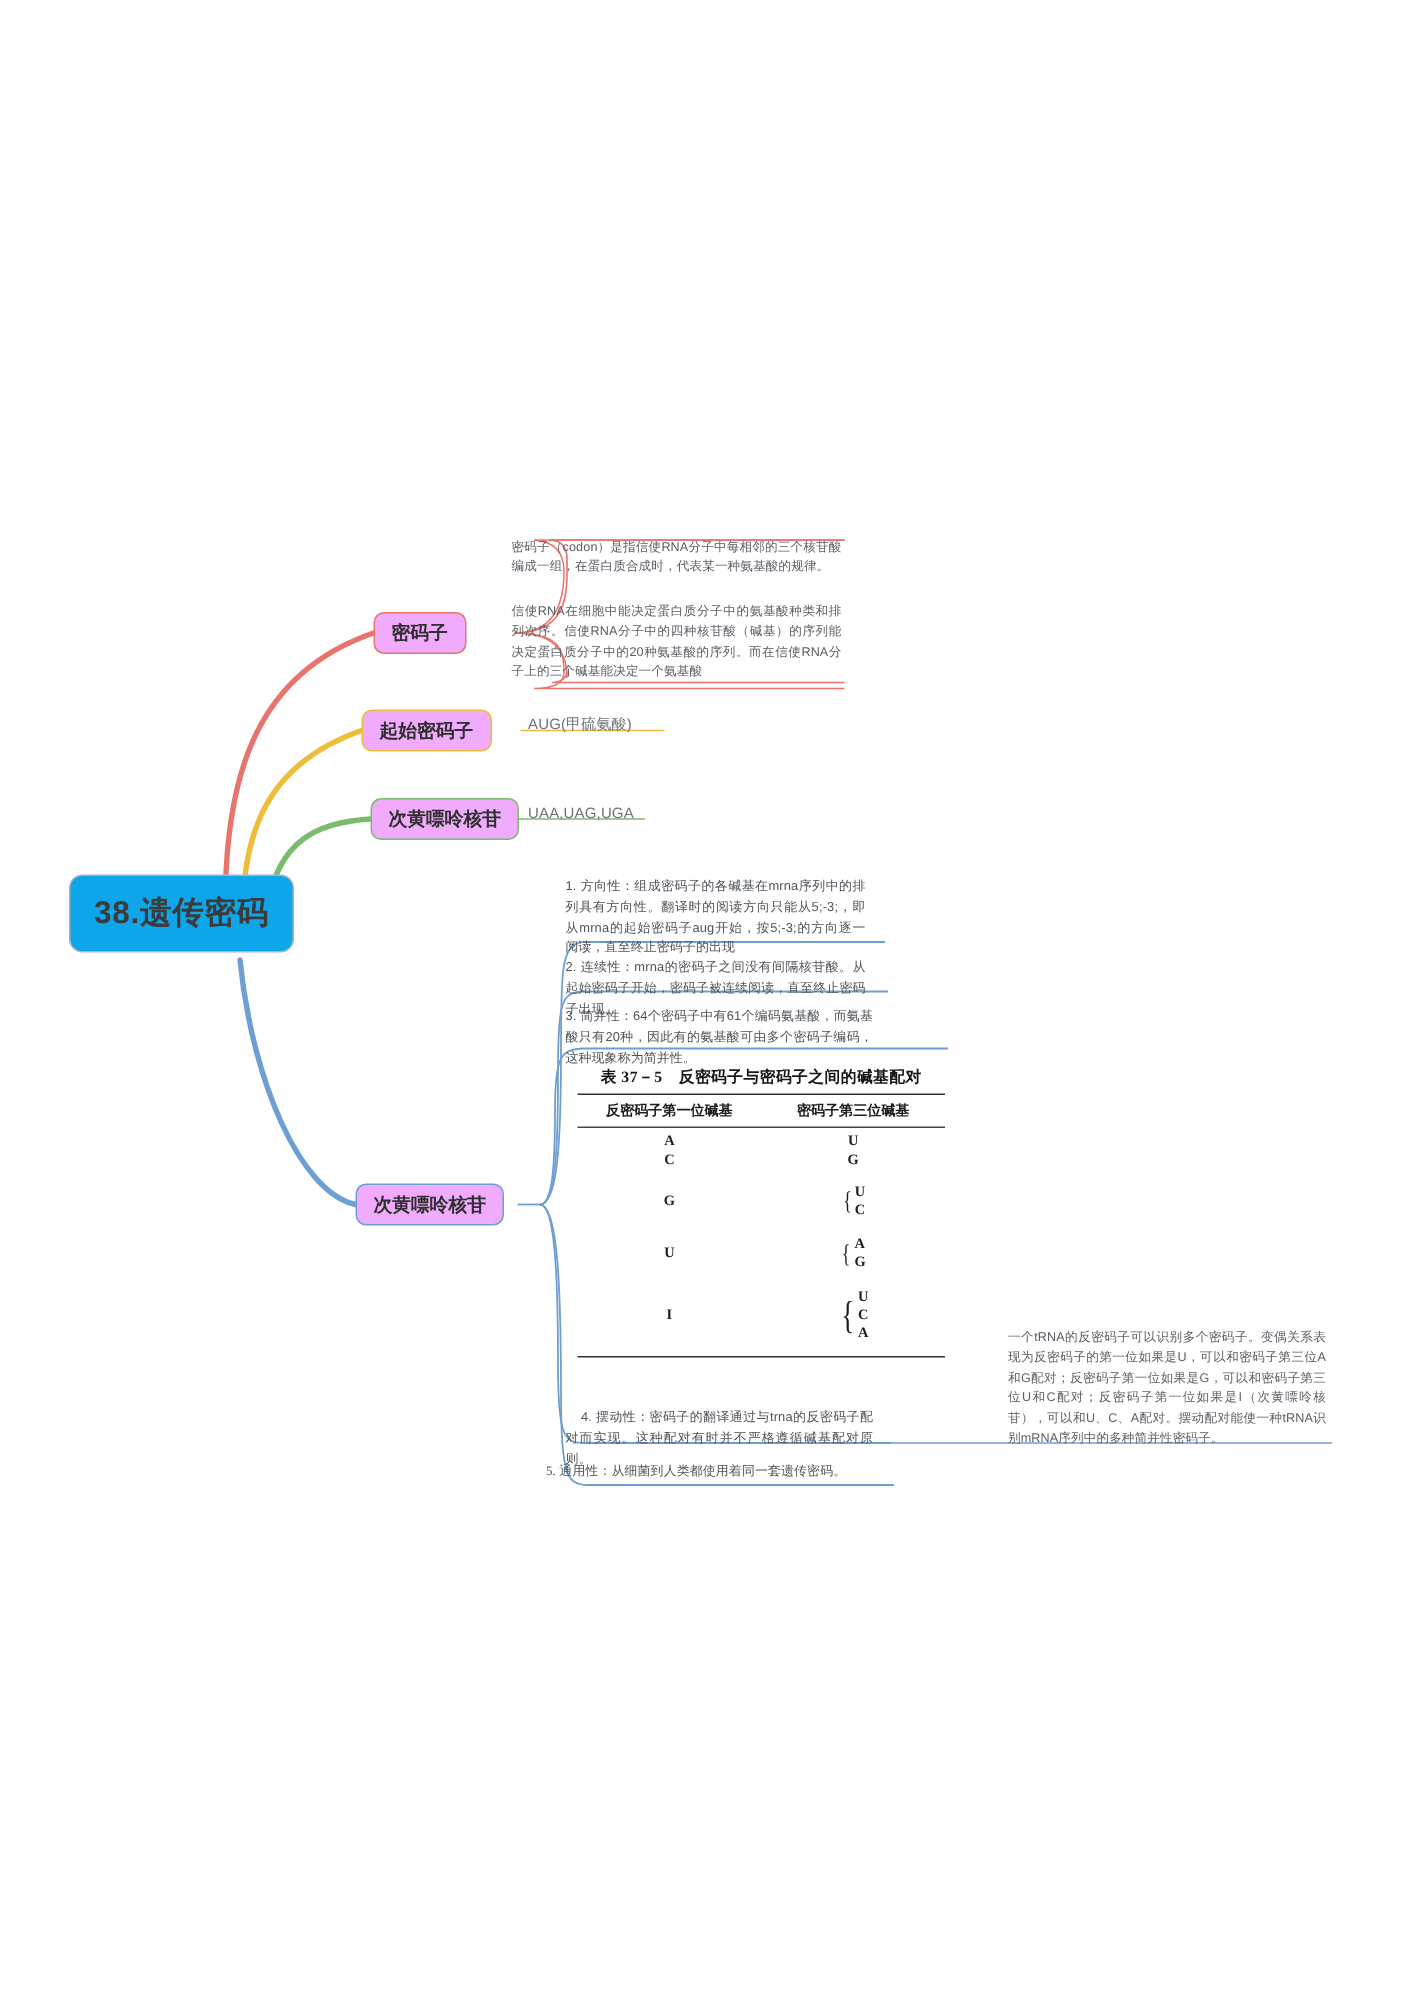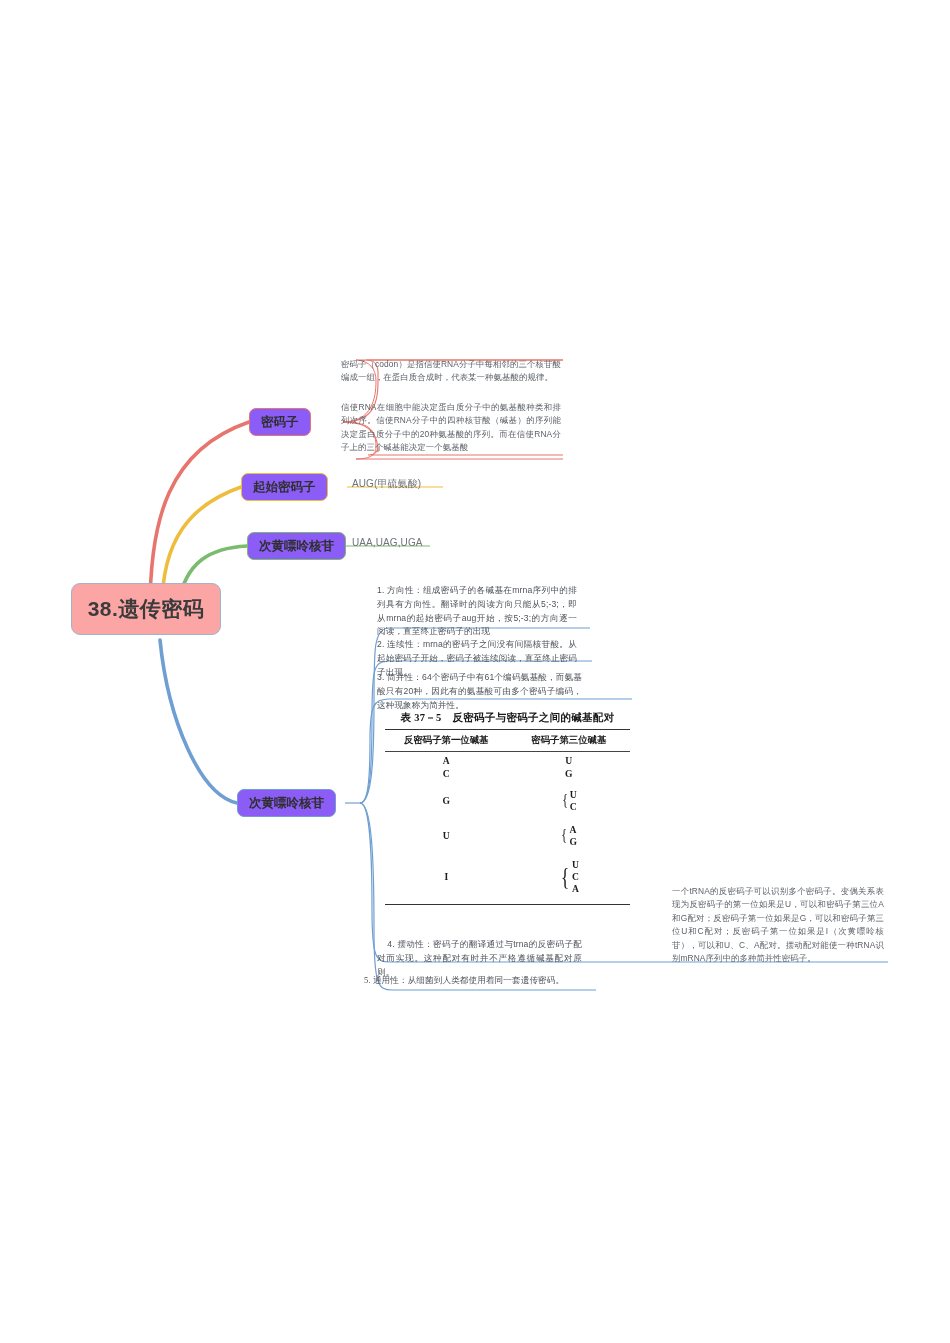--- a/index.html
+++ b/index.html
@@ -24,41 +24,41 @@
     top: 0;
     width: 950px;
     height: 1343px;
     pointer-events: none;
   }
 
   
   .node {
     position: absolute;
     box-sizing: border-box;
-    background: #8b5cf6;
+    background: #f0abfc;
     border-radius: 7px;
     display: flex;
     align-items: center;
     justify-content: center;
     text-align: center;
     font-weight: bold;
     line-height: 1.2;
     white-space: nowrap;
   }
   .root-node {
-    left: 71px;
+    left: 46px;
     top: 583px;
     width: 150px;
     height: 52px;
     border: 1.6px solid #9fb4cc;
     border-radius: 9px;
     font-size: 21px;
     color: #3b3b3b;
     letter-spacing: 0.5px;
-    background: #fca5a5;
+    background: #0ea5e9;
     text-align: right;
   }
   .branch-node {
     height: 28px;
     font-size: 12.5px;
     padding: 0 11px;
     border-width: 1.4px;
     border-style: solid;
   }
   .n-codon      { left: 249px; top: 408px;  border-color: #e8756d; color: #2f2f2f; }

